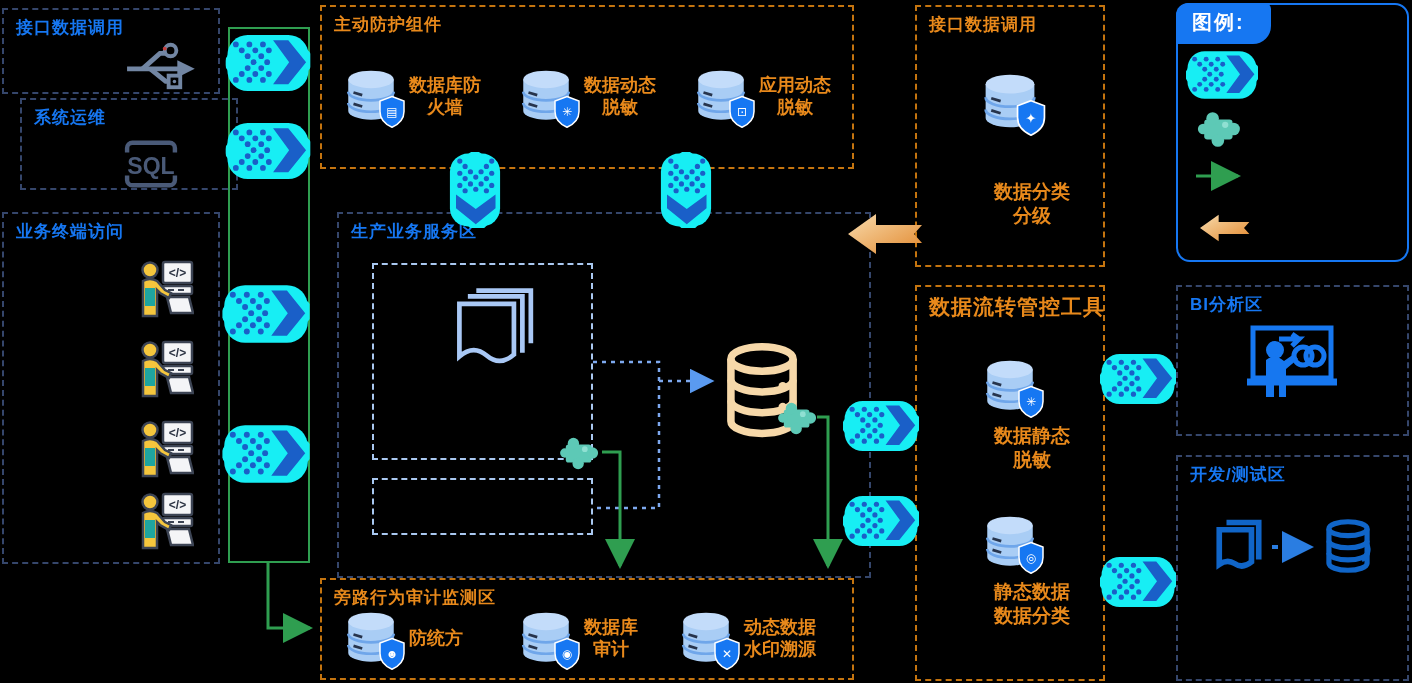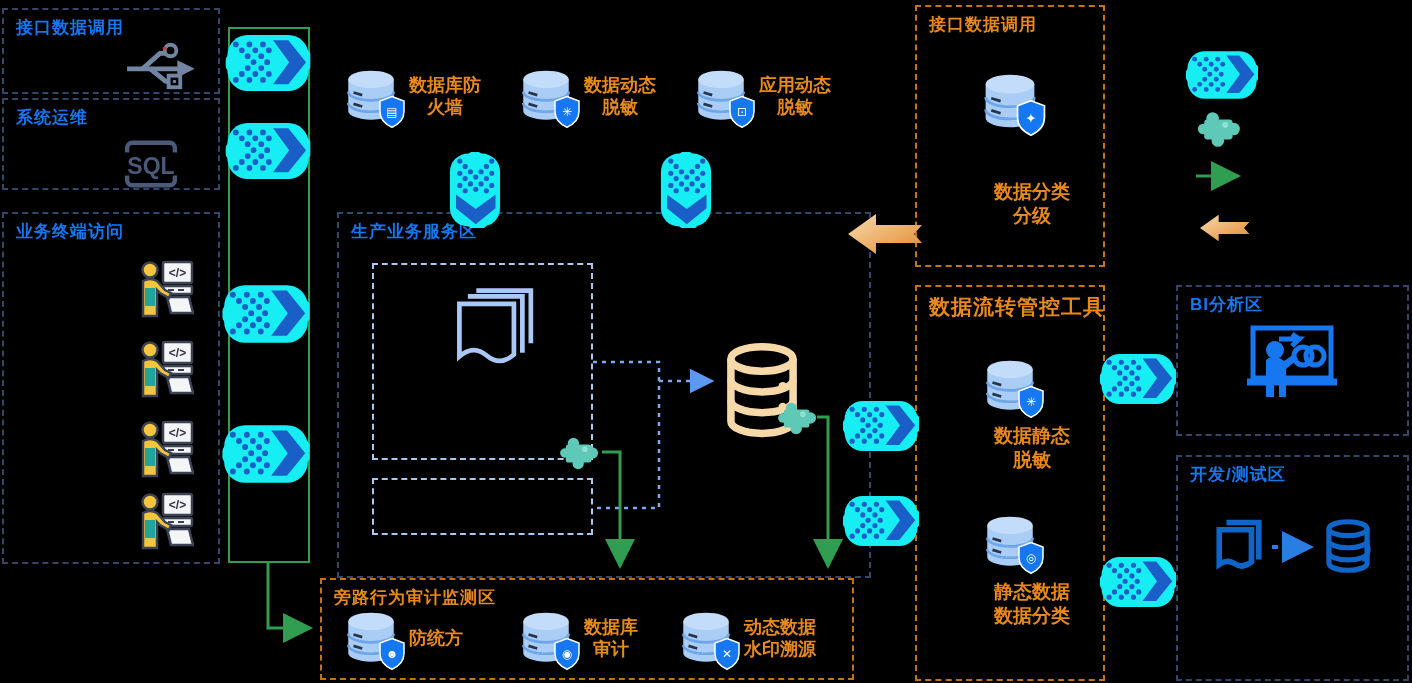--- a/index.html
+++ b/index.html
@@ -180,48 +180,54 @@
         <path d="M8,18 v-5 a6,6 0 0 1 6,-6 h42 a6,6 0 0 1 6,6 v5" fill="none" stroke="#4a5a78" stroke-width="5"></path>
         <path d="M8,44 v5 a6,6 0 0 0 6,6 h42 a6,6 0 0 0 6,-6 v-5" fill="none" stroke="#4a5a78" stroke-width="5"></path>
         <text x="35" y="42" font-size="26" font-weight="bold" fill="#4a5a78" text-anchor="middle">SQL</text>
       </symbol>
     </defs>
   </svg>
 
   <div class="zone" style="left:2px;top:8px;width:218px;height:86px">
     <div class="ttl t-blue">接口数据调用</div>
   </div>
-  <div class="zone" style="left:2px;top:98px;width:218px;height:92px">
+  <div class="zone" style="left:20px;top:98px;width:218px;height:92px">
     <div class="ttl t-blue">系统运维</div>
   </div>
   <div class="zone" style="left:2px;top:212px;width:218px;height:352px">
     <div class="ttl t-blue">业务终端访问</div>
   </div>
 
   <div class="lane" style="left:228px;top:27px;width:82px;height:536px"></div>
 
+  <div class="zone bd-orange" style="left:320px;top:5px;width:534px;height:164px">
+    <div class="ttl t-orange">主动防护组件</div>
+  </div>
 
   <div class="zone" style="left:337px;top:212px;width:534px;height:366px">
     <div class="ttl t-blue">生产业务服务区</div>
   </div>
   <div class="inner-rect" style="left:372px;top:263px;width:221px;height:197px"></div>
   <div class="inner-rect" style="left:372px;top:478px;width:221px;height:57px"></div>
 
   <div class="zone bd-orange" style="left:320px;top:578px;width:534px;height:102px">
     <div class="ttl t-orange">旁路行为审计监测区</div>
   </div>
 
   <div class="zone bd-orange" style="left:915px;top:5px;width:190px;height:262px">
     <div class="ttl t-orange">接口数据调用</div>
   </div>
 
   <div class="zone bd-orange" style="left:915px;top:285px;width:190px;height:396px">
     <div class="ttl t-orange" style="font-size:21px">数据流转管控工具</div>
   </div>
 
+  <div class="zone bd-blue-solid" style="left:1176px;top:3px;width:233px;height:259px">
+    <div class="legend-head">图例:</div>
+  </div>
 
   <div class="zone" style="left:1176px;top:285px;width:233px;height:151px">
     <div class="ttl t-blue">BI分析区</div>
   </div>
   <div class="zone" style="left:1176px;top:455px;width:233px;height:226px">
     <div class="ttl t-blue">开发/测试区</div>
   </div>
 
   <svg class="abs" style="left:0;top:0;pointer-events:none" width="1412" height="683">
     <path d="M593,362 H659 V508 H593" fill="none" stroke="#7ea9ef" stroke-width="2.5" stroke-dasharray="4,5"></path>

